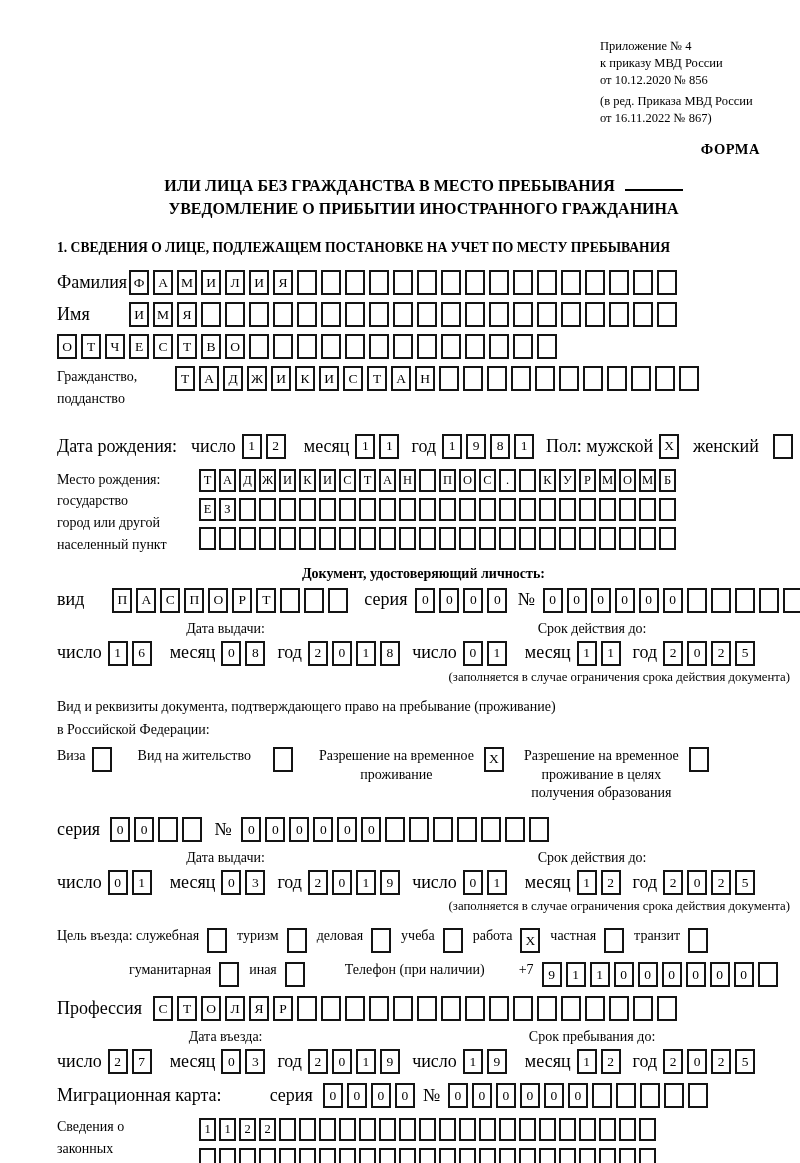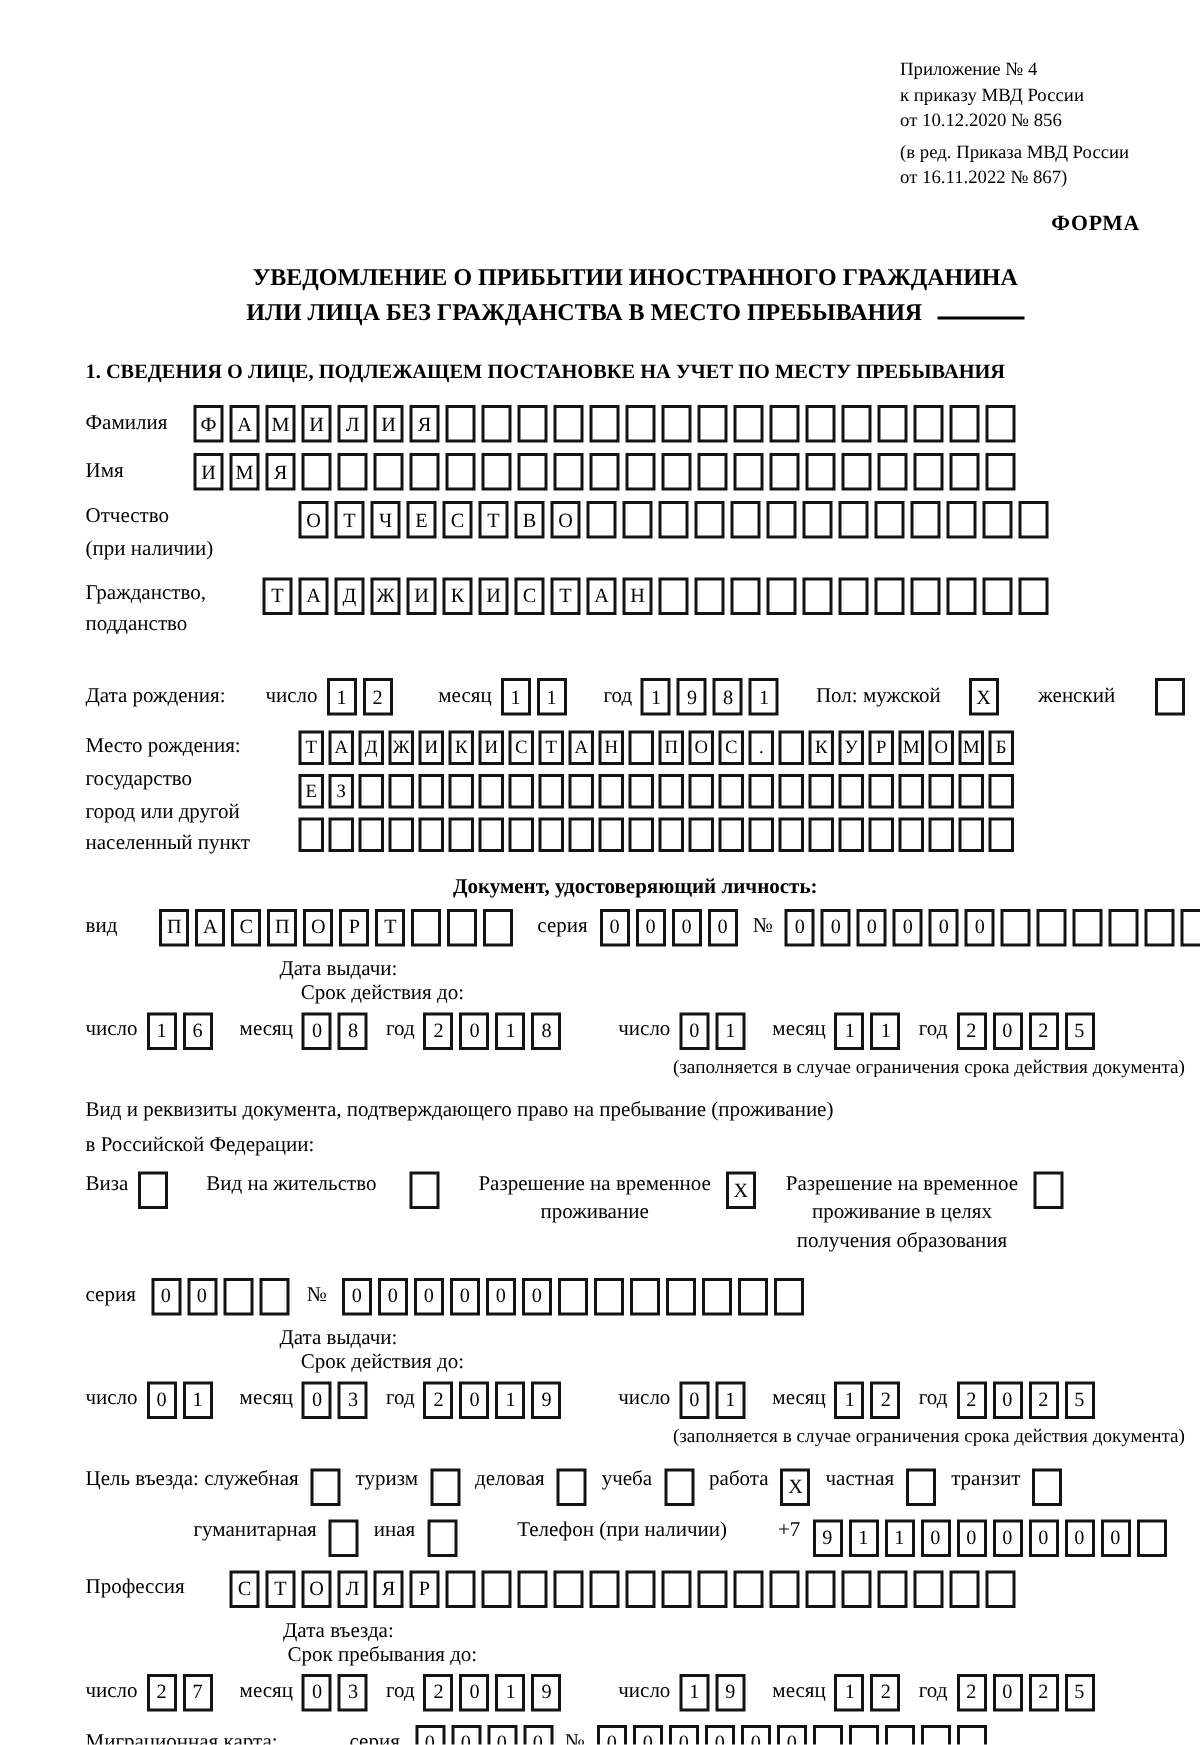--- a/index.html
+++ b/index.html
@@ -16,41 +16,41 @@
   .hdr .gap { margin-top:4px; }
   .forma { text-align:right; padding-right:30px; font-weight:bold; font-size:14.5px; margin-top:14px; letter-spacing:.5px; }
 
   .title { text-align:center; font-weight:bold; font-size:16px; margin-top:16px; line-height:1.45; }
   .uline { display:inline-block; width:58px; border-bottom:2px solid #000; height:14px; margin-left:10px; }
 
   .sect { font-weight:bold; font-size:13.6px; margin-top:20px; margin-bottom:14px; }
 
   .row { display:flex; align-items:center; margin-top:7px; }
   .row.top { align-items:flex-start; }
-  .lbl { font-size:14px; line-height:1.3; flex-shrink:0; }
+  .lbl { font-size:18px; line-height:1.3; flex-shrink:0; }
   .lblcol { font-size:14px; line-height:1.55; flex-shrink:0; }
 
   .boxrow { display:flex; flex-wrap:nowrap; --cw:20px; --ch:25px; --cfs:13.5px; --cmr:4px; }
   .boxrow.sm { --cw:17px; --ch:23px; --cfs:12.5px; --cmr:3px; }
   .cell {
     width:var(--cw); height:var(--ch); border:2px solid #141414; margin-right:var(--cmr);
     display:inline-flex; align-items:center; justify-content:center;
     font-size:var(--cfs); flex-shrink:0;
   }
   .cb {
     width:20px; height:25px; border:2px solid #141414; display:inline-flex;
     align-items:center; justify-content:center; font-size:13.5px; flex-shrink:0;
   }
   .w70  { width:72px; }
   .w115 { width:118px; }
   .w140 { width:142px; }
 
   .center-b { text-align:center; font-weight:bold; font-size:14px; margin-top:10px; }
 
-  .dates-hdr { display:flex; font-size:14px; margin-top:8px;flex-direction:column; }
+  .dates-hdr { display:flex; font-size:14px; margin-top:8px; }
   .dates-hdr .h1 { width:46%; text-align:center; }
   .dates-hdr .h2 { width:54%; text-align:center; }
   .dates-line { display:flex; align-items:center; margin-top:4px; }
   .dgroup { display:flex; align-items:center; }
   .dgroup .lbl { margin-right:6px; }
   .dg-gap { margin-left:14px; }
   .dhalf-l { width:46%; display:flex; align-items:center; }
   .dhalf-r { width:54%; display:flex; align-items:center; padding-left:18px; }
   .note-r { text-align:right; font-size:12.8px; margin-top:4px; }
 
@@ -77,22 +77,22 @@
   <div class="hdr">
     <div>Приложение № 4</div>
     <div>к приказу МВД России</div>
     <div>от 10.12.2020 № 856</div>
     <div class="gap">(в ред. Приказа МВД России</div>
     <div>от 16.11.2022 № 867)</div>
   </div>
   <div class="forma">ФОРМА</div>
 
   <div class="title">
+    <div><span>ИЛИ ЛИЦА БЕЗ ГРАЖДАНСТВА В МЕСТО ПРЕБЫВАНИЯ</span><span class="uline"></span></div>
     <div>УВЕДОМЛЕНИЕ О ПРИБЫТИИ ИНОСТРАННОГО ГРАЖДАНИНА</div>
-    <div><span>ИЛИ ЛИЦА БЕЗ ГРАЖДАНСТВА В МЕСТО ПРЕБЫВАНИЯ</span><span class="uline"></span></div>
   </div>
 
   <div class="sect">1. СВЕДЕНИЯ О ЛИЦЕ, ПОДЛЕЖАЩЕМ ПОСТАНОВКЕ НА УЧЕТ ПО МЕСТУ ПРЕБЫВАНИЯ</div>
 
   <div class="row">
     <span class="lbl w70">Фамилия</span>
     <span class="boxrow">
         <span class="cell">Ф</span>
         <span class="cell">А</span>
         <span class="cell">М</span>
@@ -142,24 +142,20 @@
         <span class="cell"></span>
         <span class="cell"></span>
         <span class="cell"></span>
         <span class="cell"></span>
         <span class="cell"></span>
         <span class="cell"></span>
       </span>
   </div>
 
   <div class="row top">
-    <span class="lblcol w140">
-      <span>Отчество</span><br>
-      <span>(при наличии)</span>
-    </span>
     <span class="boxrow">
         <span class="cell">О</span>
         <span class="cell">Т</span>
         <span class="cell">Ч</span>
         <span class="cell">Е</span>
         <span class="cell">С</span>
         <span class="cell">Т</span>
         <span class="cell">В</span>
         <span class="cell">О</span>
         <span class="cell"></span>

